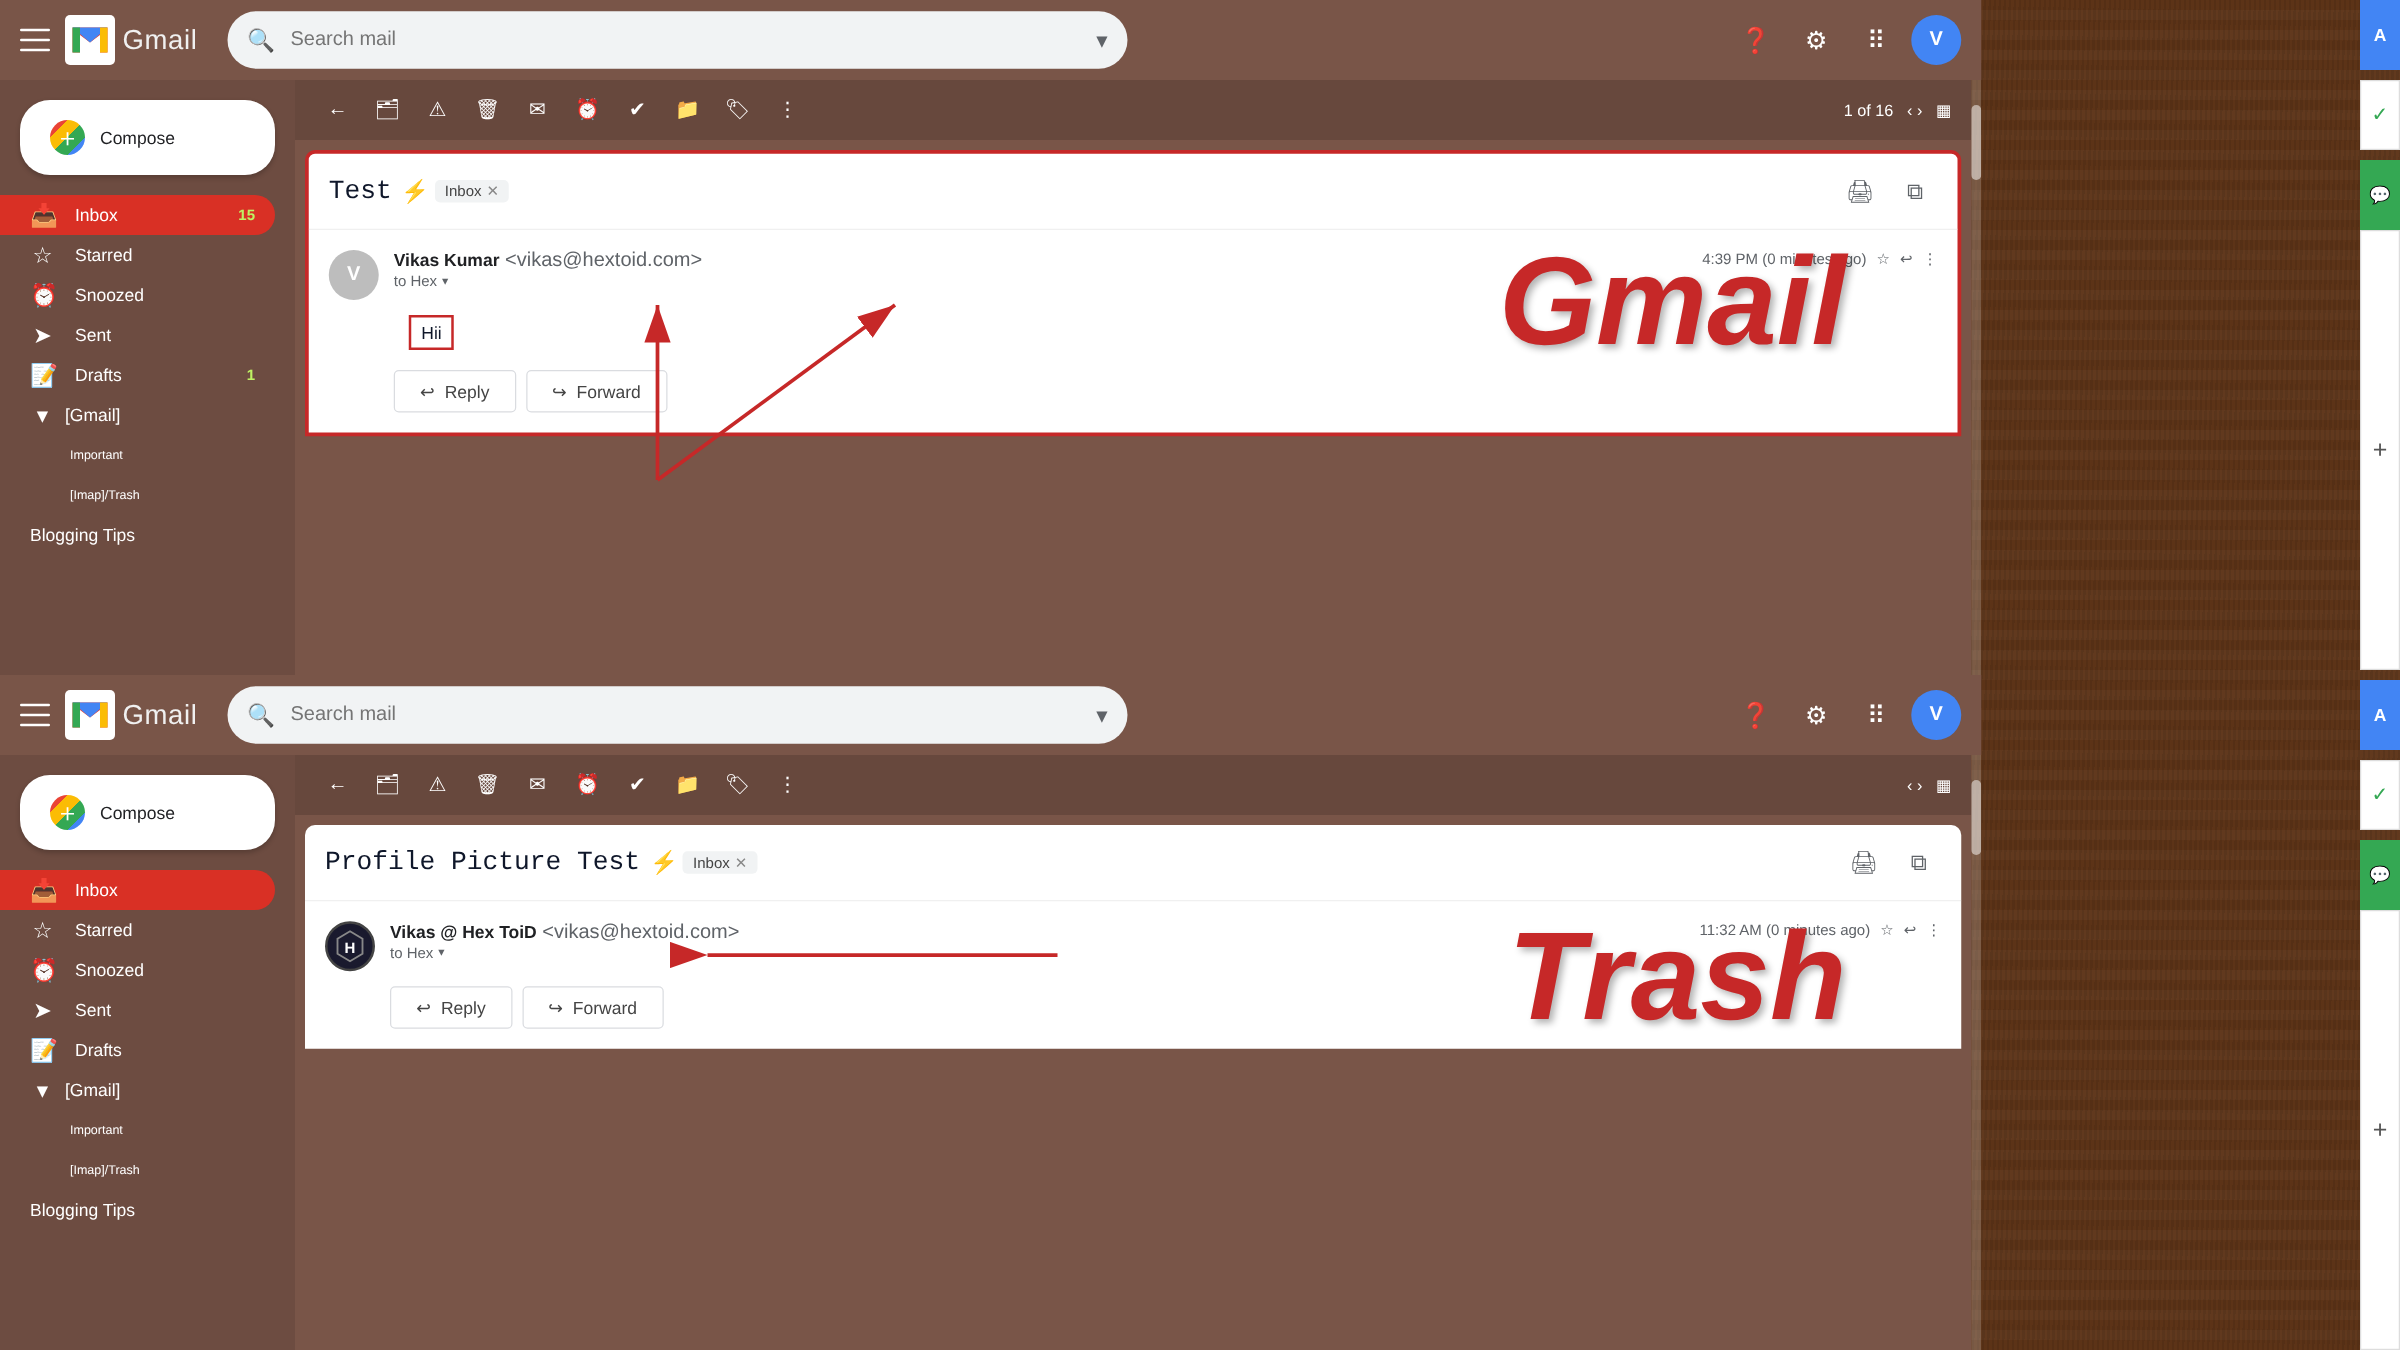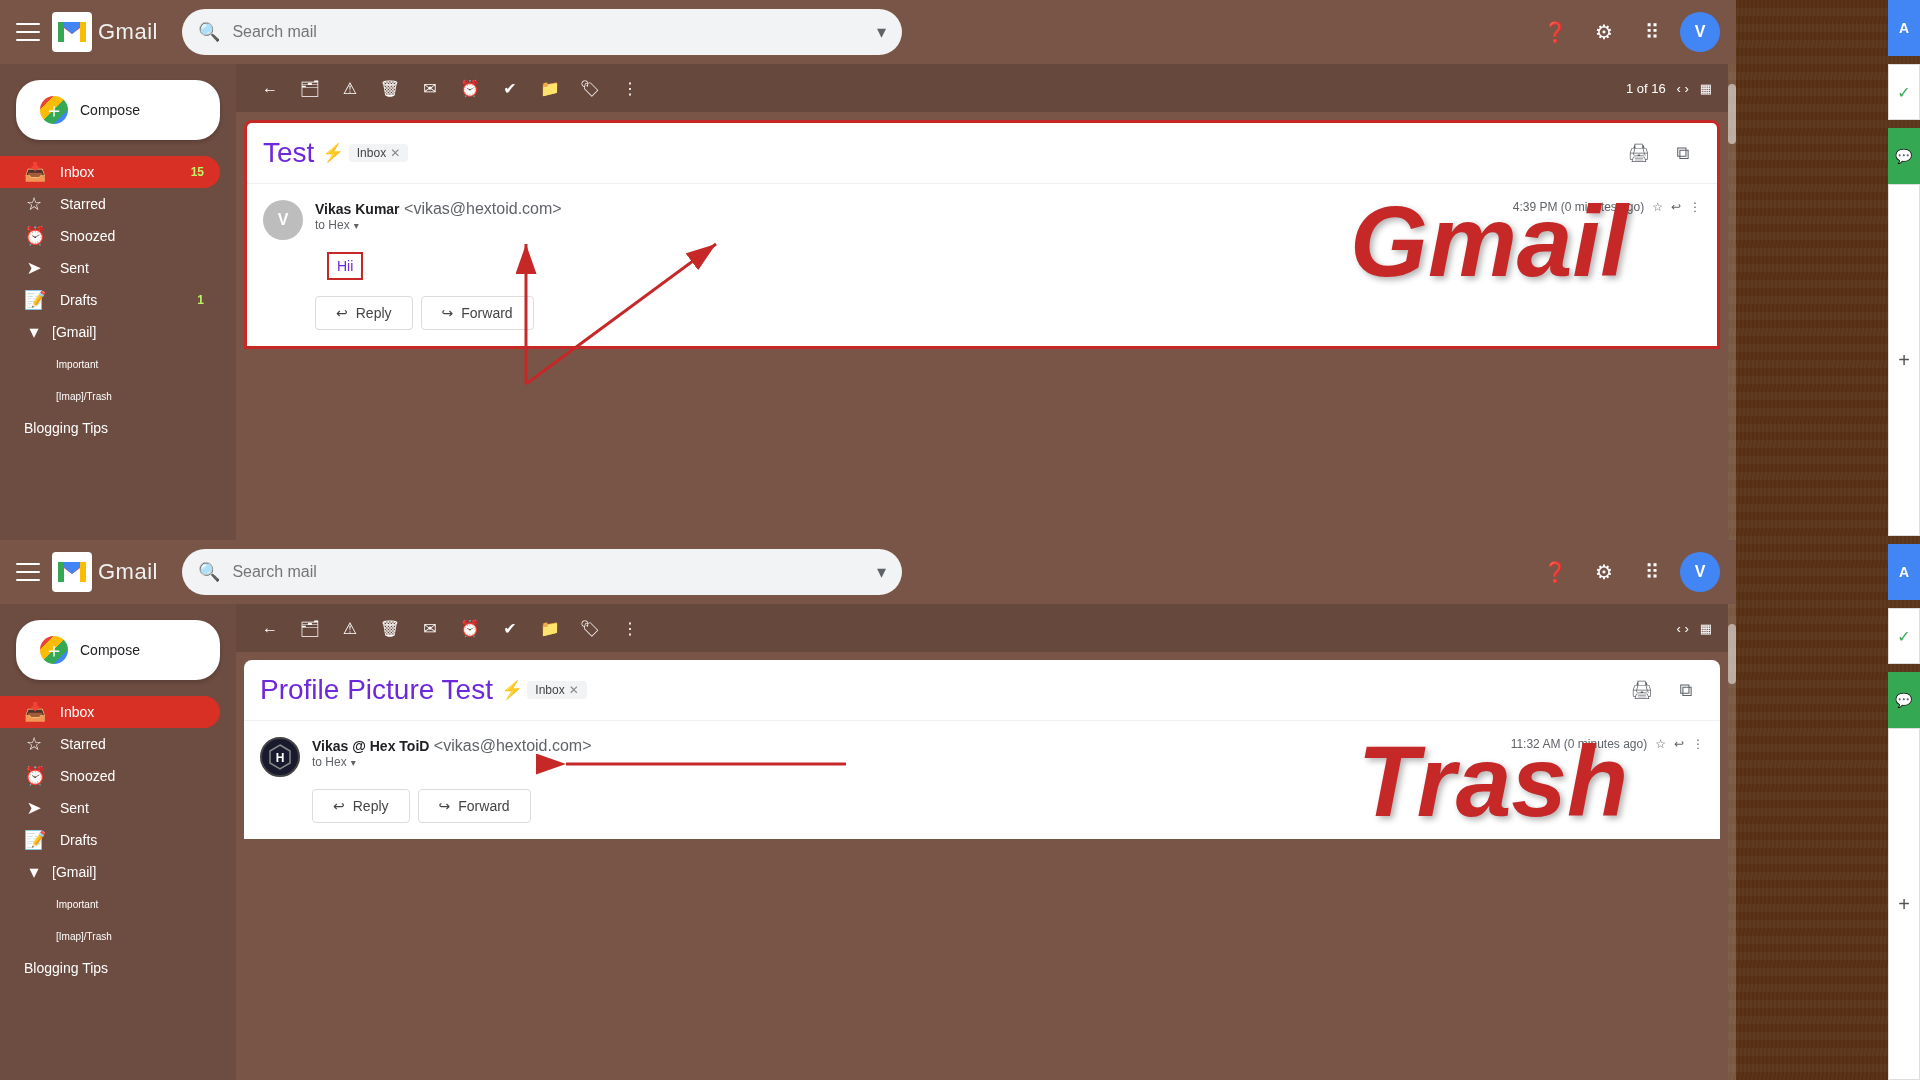--- a/index.html
+++ b/index.html
@@ -64,21 +64,21 @@
       font-size: 20px;
       color: #555;
       cursor: pointer;
       flex-grow: 1;
     }
 
     
     .page-wrapper {
       display: flex;
       flex-direction: column;
-      width: 1736px;
+      width: 1585px;
       height: 1080px;
     }
 
     
     .half {
       display: flex;
       flex-direction: column;
       height: 540px;
       width: 100%;
     }
@@ -305,24 +305,25 @@
       overflow: hidden;
     }
 
     .email-thread-header {
       display: flex;
       align-items: center;
       padding: 12px 16px;
       border-bottom: 1px solid #f0f0f0;
     }
     .email-subject {
-      font-size: 28px;
-      color: #6d28d9;
+      font-size: 21px;
+      color: #0f172a;
       font-weight: 400;
       margin-right: 8px;
+      font-family: Liberation Mono, monospace;
     }
     .subject-star {
       font-size: 18px;
       color: #f9ab00;
       margin-right: 4px;
     }
     .inbox-badge {
       display: inline-flex;
       align-items: center;
       background: #f1f3f4;
@@ -401,21 +402,21 @@
     }
     .message-time {
       font-size: 12px;
       color: #5f6368;
       display: flex;
       align-items: center;
       gap: 8px;
     }
     .message-body {
       font-size: 14px;
-      color: #6d28d9;
+      color: #0f172a;
       margin-left: 52px;
       margin-bottom: 16px;
       padding-left: 12px;
     }
     .message-body-box {
       border: 2px solid #c62828;
       display: inline-block;
       padding: 4px 8px;
       font-size: 14px;
     }

